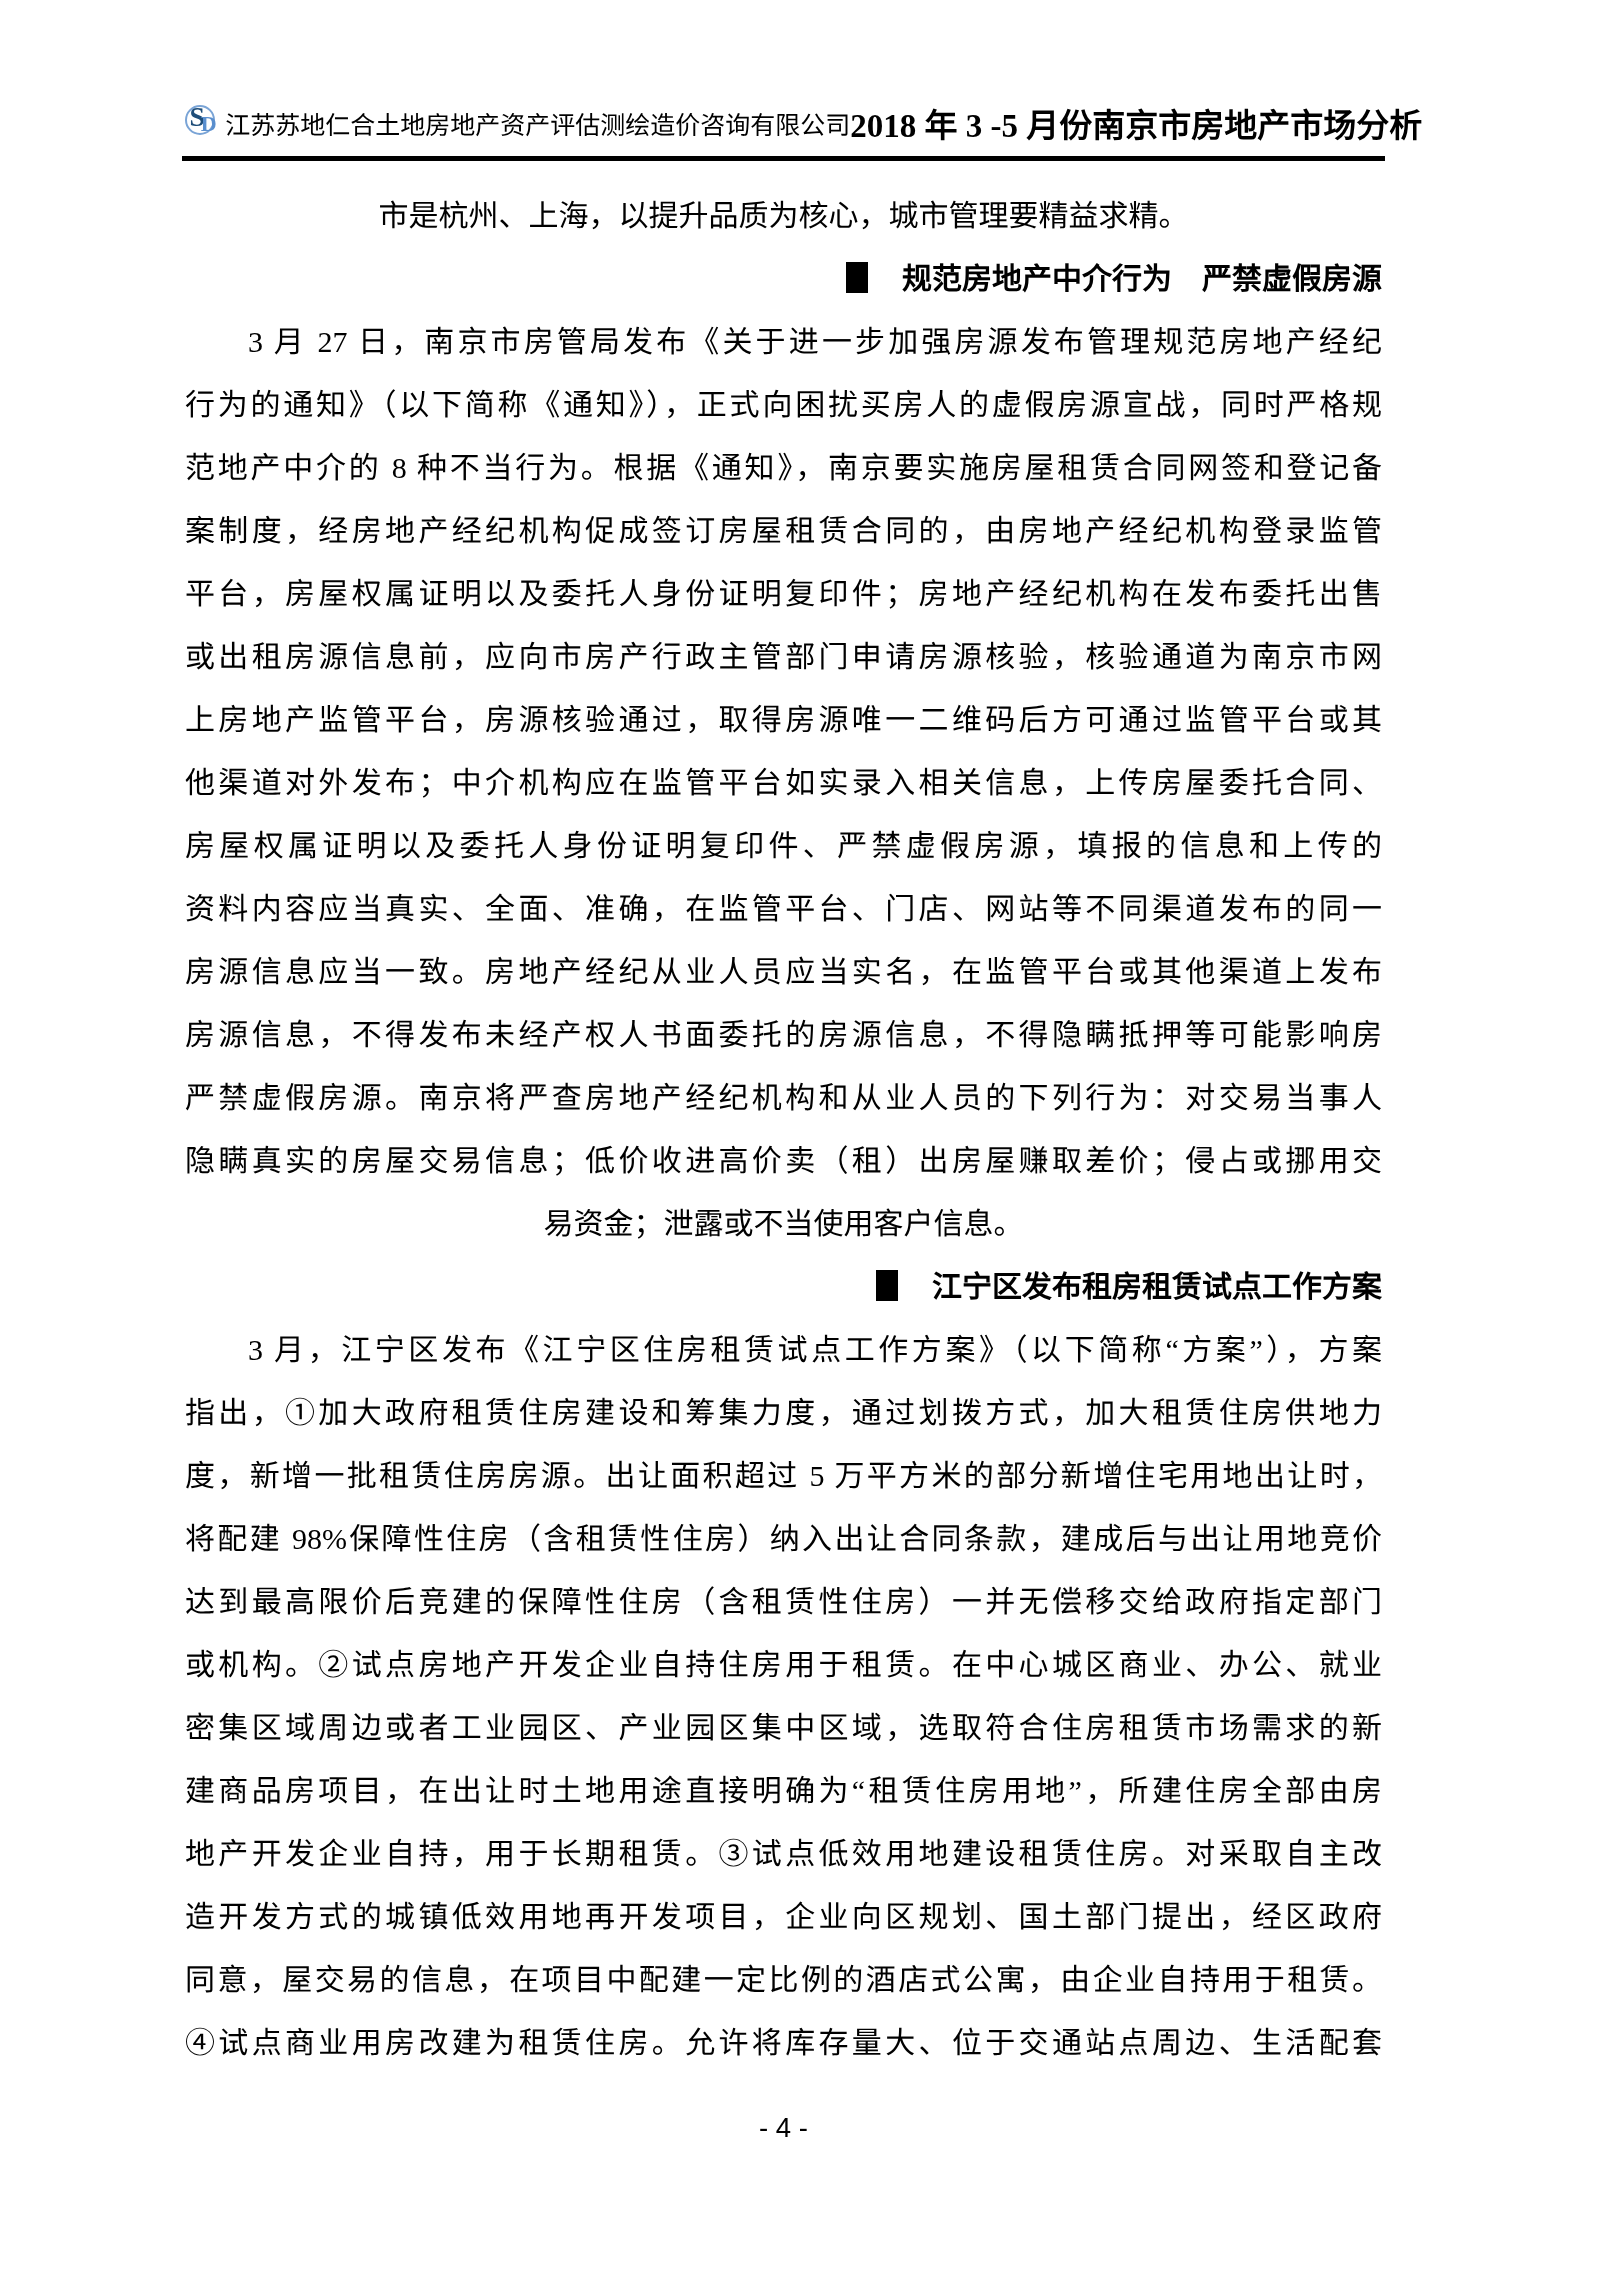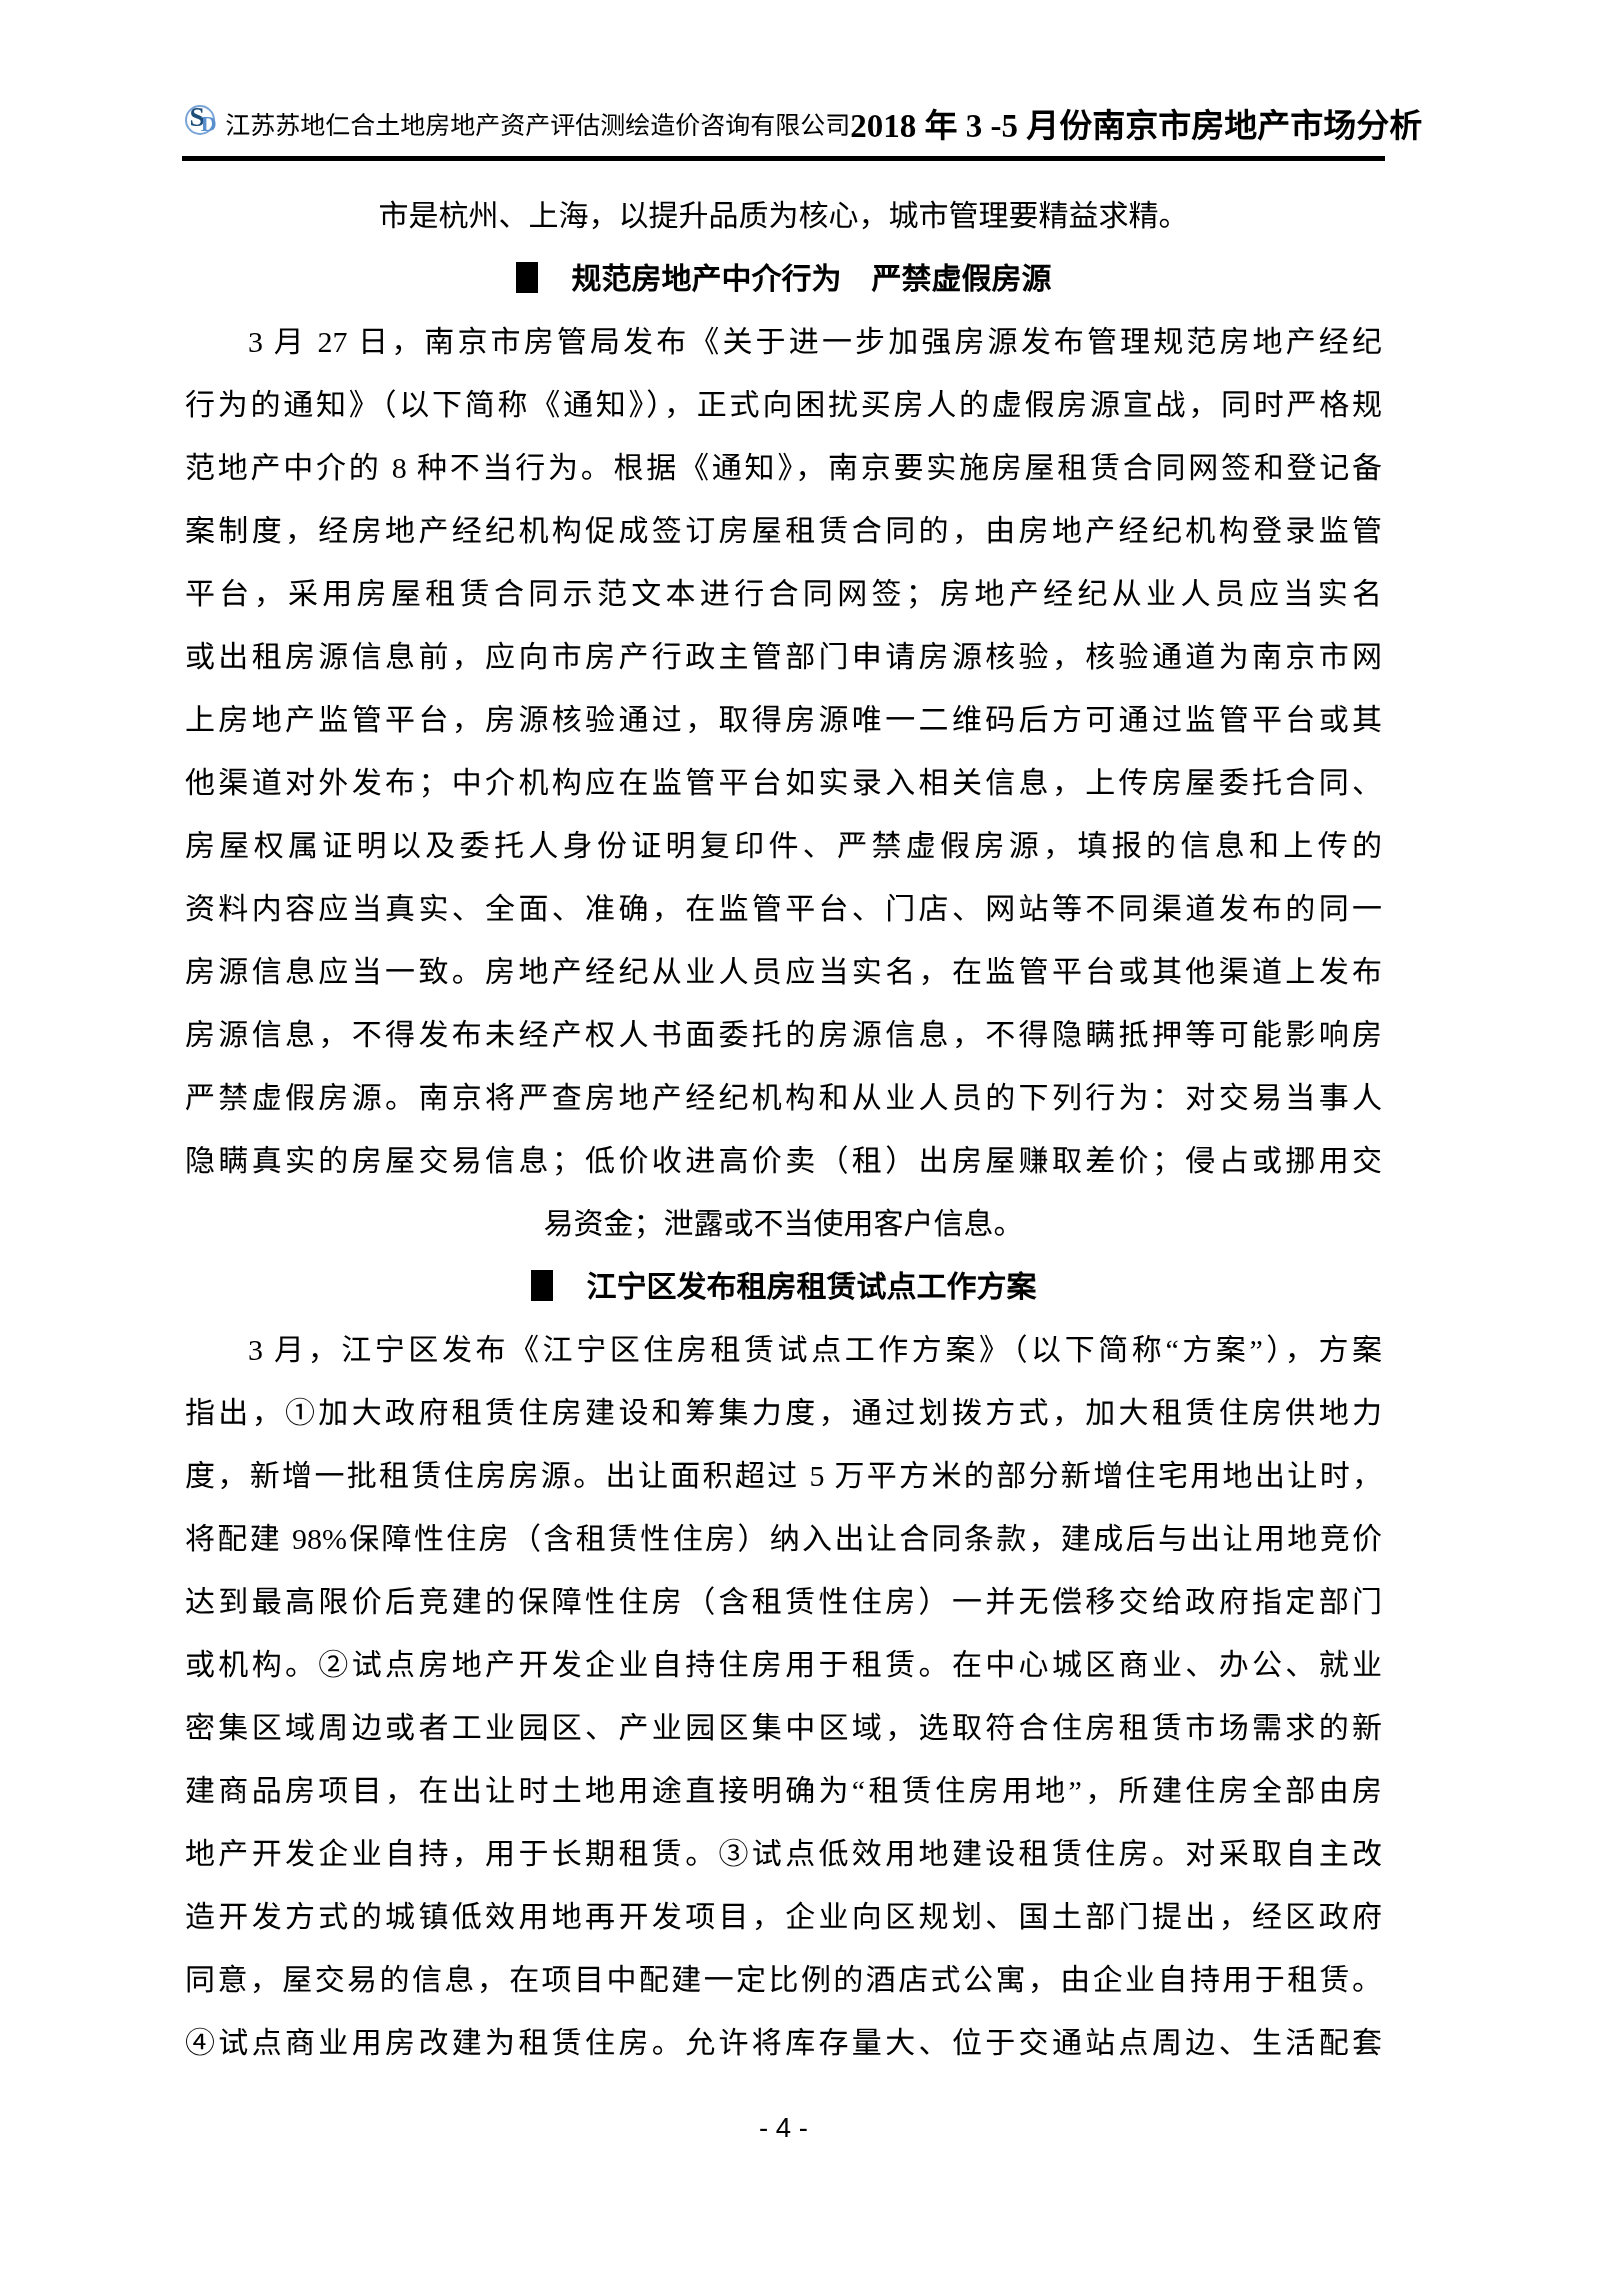--- a/index.html
+++ b/index.html
@@ -102,21 +102,21 @@
   }
   .line.just {
     text-align: justify;
     text-align-last: justify;
   }
   .line.indent {
     text-indent: 63px;
   }
   .line.heading {
     font-weight: bold;
-    text-align: center;
+    text-align: right;
   }
   .bullet {
     display: inline-block;
     width: 22px;
     height: 31px;
     background: #000000;
     margin-right: 34px;
     vertical-align: -3.9px;
   }
 
@@ -150,21 +150,21 @@
 
   <div class="header-rule"></div>
 
   <div class="content">
       <div class="line">市是杭州、上海，以提升品质为核心，城市管理要精益求精。</div>
       <div class="line heading"><span class="bullet"></span><span>规范房地产中介行为　严禁虚假房源</span></div>
       <div class="line indent just">3 月 27 日，南京市房管局发布《关于进一步加强房源发布管理规范房地产经纪</div>
       <div class="line just">行为的通知》（以下简称《通知》），正式向困扰买房人的虚假房源宣战，同时严格规</div>
       <div class="line just">范地产中介的 8 种不当行为。根据《通知》，南京要实施房屋租赁合同网签和登记备</div>
       <div class="line just">案制度，经房地产经纪机构促成签订房屋租赁合同的，由房地产经纪机构登录监管</div>
-      <div class="line just">平台，采用房屋租赁合同示范文本进行合同网签；房地产经纪从业人员应当实名</div>
+      <div class="line just">平台，房屋权属证明以及委托人身份证明复印件；房地产经纪机构在发布委托出售</div>
       <div class="line just">或出租房源信息前，应向市房产行政主管部门申请房源核验，核验通道为南京市网</div>
       <div class="line just">上房地产监管平台，房源核验通过，取得房源唯一二维码后方可通过监管平台或其</div>
       <div class="line just">他渠道对外发布；中介机构应在监管平台如实录入相关信息，上传房屋委托合同、</div>
       <div class="line just">房屋权属证明以及委托人身份证明复印件、严禁虚假房源，填报的信息和上传的</div>
       <div class="line just">资料内容应当真实、全面、准确，在监管平台、门店、网站等不同渠道发布的同一</div>
       <div class="line just">房源信息应当一致。房地产经纪从业人员应当实名，在监管平台或其他渠道上发布</div>
       <div class="line just">房源信息，不得发布未经产权人书面委托的房源信息，不得隐瞒抵押等可能影响房</div>
       <div class="line just">严禁虚假房源。南京将严查房地产经纪机构和从业人员的下列行为：对交易当事人</div>
       <div class="line just">隐瞒真实的房屋交易信息；低价收进高价卖（租）出房屋赚取差价；侵占或挪用交</div>
       <div class="line">易资金；泄露或不当使用客户信息。</div>

